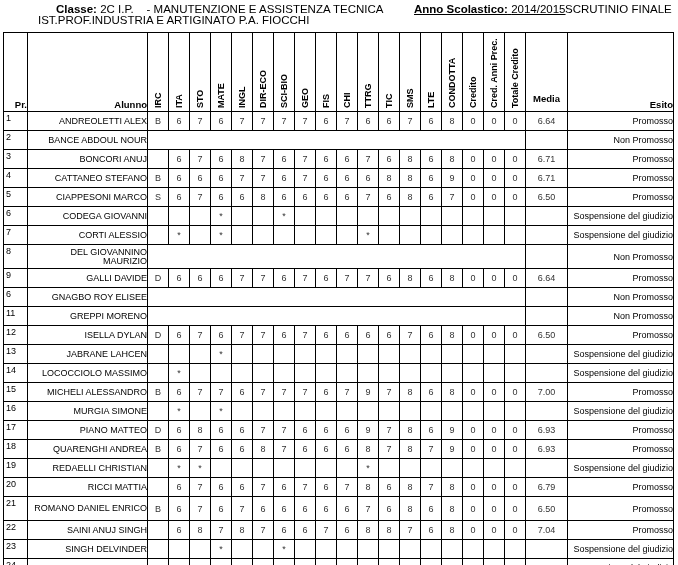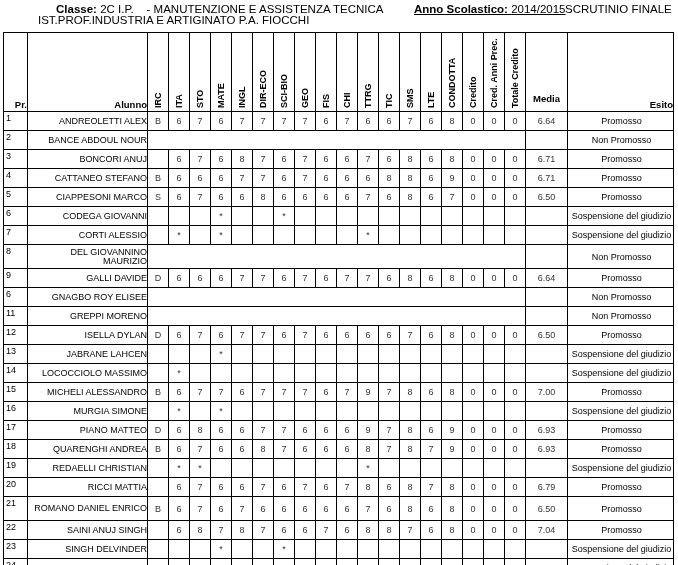--- a/index.html
+++ b/index.html
@@ -13,21 +13,21 @@
   table { position:absolute; left:3px; top:32px; border-collapse:collapse; table-layout:fixed; width:670px; }
   td, th { border:1px solid #000; padding:0; font-size:9px; overflow:hidden; }
   th { height:71px; vertical-align:bottom; font-weight:bold; text-align:right; }
   th.rot { position:relative; }
   th.rot span { position:absolute; left:50%; bottom:3px; transform-origin:left bottom; transform:rotate(-90deg) translateY(100%); white-space:nowrap; font-size:9px; display:block; margin-left:-5px; }
   th.plain { padding-left:2px; padding-bottom:1px; font-size:9.5px; }
   th.media { text-align:center; padding-bottom:7px; font-size:9.5px; }
   td { height:17px; text-align:center; vertical-align:middle; color:#333; }
   td.pr { text-align:left; vertical-align:top; padding-left:2px; padding-top:1px; color:#000; font-size:9px; }
   td.name { text-align:right; padding-left:4px; color:#000; font-size:9px; line-height:9px; }
-  td.esito { text-align:center; padding-left:2px; color:#000; font-size:9px; }
+  td.esito { text-align:right; padding-left:2px; color:#000; font-size:9px; }
   td.media { color:#333; }
   tr.tall td { height:22px; }
   td.blank { border-top:1px solid #000; border-bottom:1px solid #000; }
 </style>
 </head>
 <body>
 
 <div class="hdr" id="h-classe"><b>Classe:</b> <span style="white-space:pre">2C I.P.    - MANUTENZIONE E ASSISTENZA TECNICA</span></div>
 <div class="hdr" id="h-school">IST.PROF.INDUSTRIA E ARTIGINATO P.A. FIOCCHI</div>
 <div class="hdr" id="h-anno"><b>Anno Scolastico:</b> <span>2014/2015</span></div>

